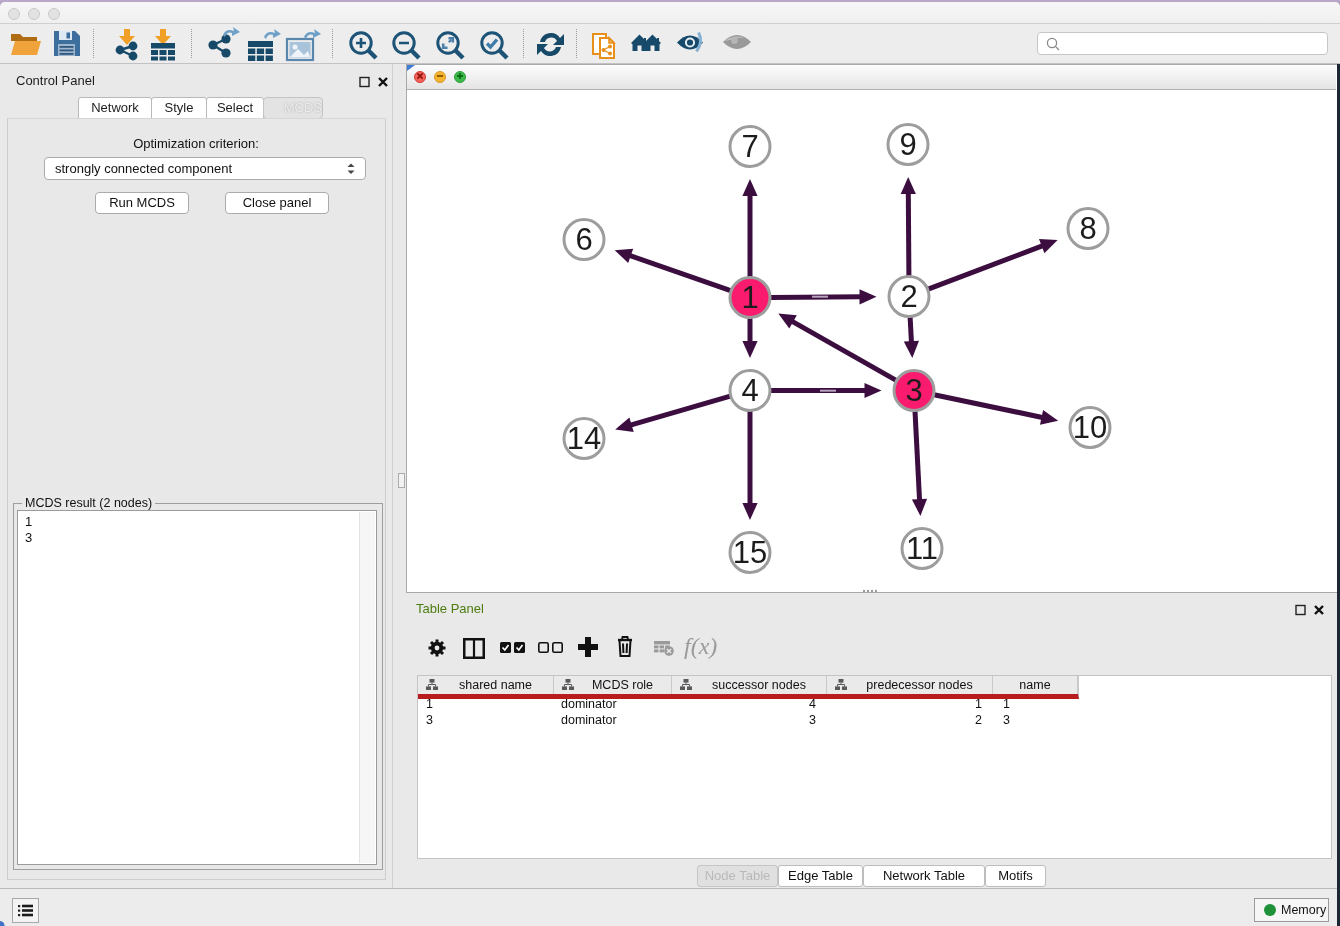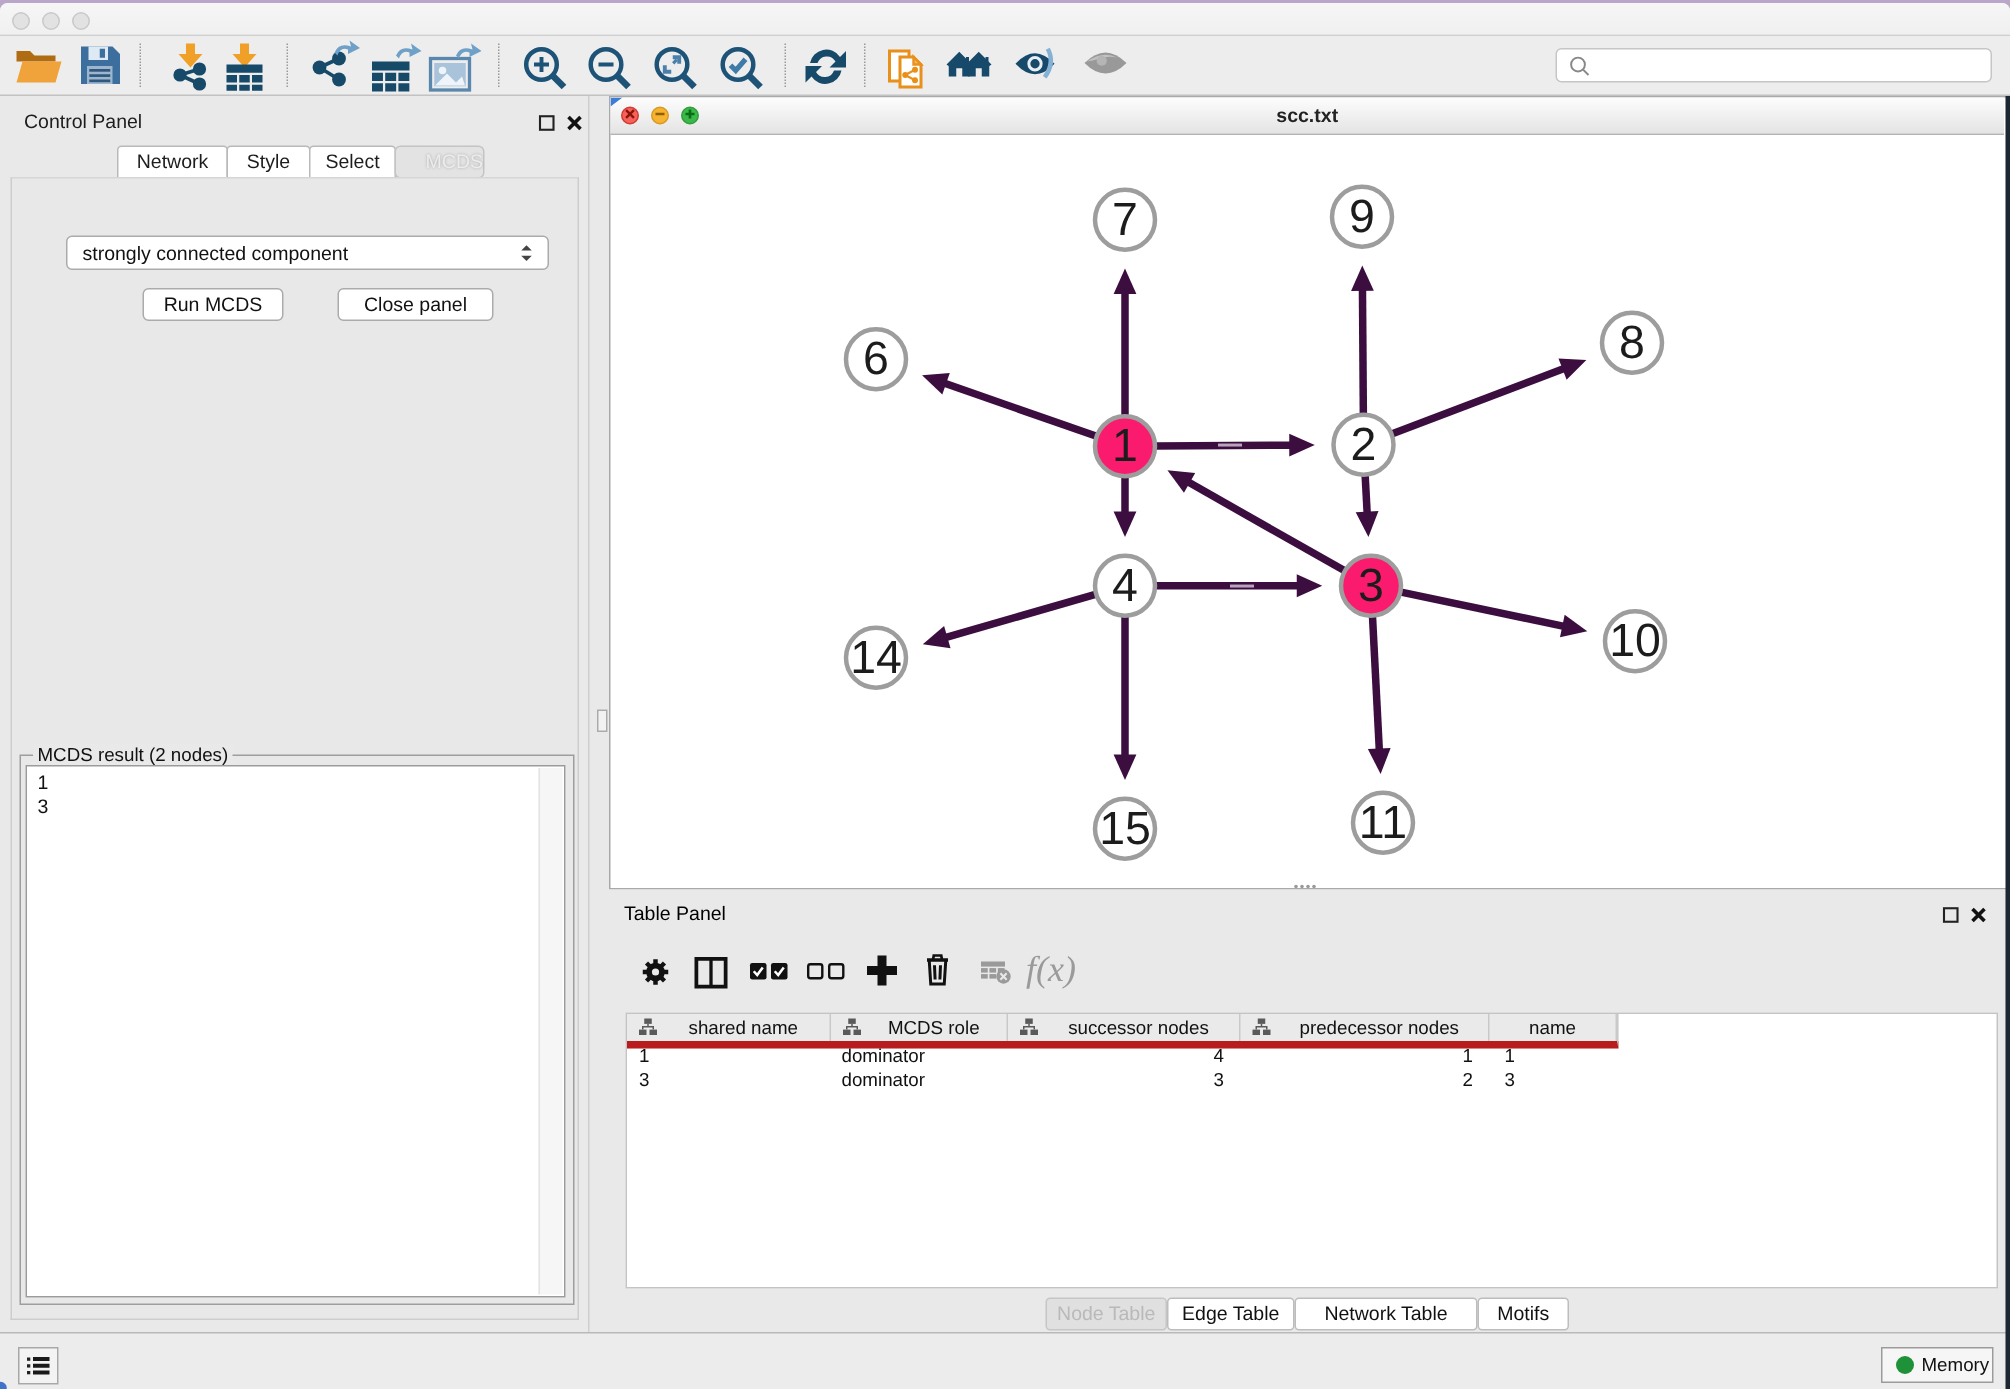--- a/index.html
+++ b/index.html
@@ -39,21 +39,21 @@
 #fsscroll{position:absolute;right:1px;top:1px;width:15px;height:351px;background:#f6f6f6;border-left:1px solid #e3e3e3;}
 
 #net{position:absolute;left:406px;top:62px;width:931px;height:527px;
  background:#fff;border:1px solid #a9a9a9;}
 #nettitle{position:absolute;left:0;top:0;width:929px;height:24px;
  background:linear-gradient(#fdfdfd,#e4e4e4);border-bottom:1px solid #b4b4b4;}
 #nettitle .t{position:absolute;top:4px;left:0;width:100%;text-align:center;font-size:13px;font-weight:bold;color:#222;}
 .mac{position:absolute;top:6px;width:12px;height:12px;border-radius:50%;box-sizing:border-box;}
 
 #tp{position:absolute;left:394px;top:591px;width:946px;height:297px;background:#e9e9e9;}
-#tp .hdr{position:absolute;left:22px;top:8px;font-size:13px;color:#000000;}
+#tp .hdr{position:absolute;left:22px;top:8px;font-size:13px;color:#4d7c0f;}
 #tbl{position:absolute;left:23px;top:82px;width:913px;height:182px;background:#fff;border:1px solid #c4c4c4;}
 #tblhead{position:absolute;left:0;top:0;width:660px;height:18px;background:#eaeaea;border-bottom:5px solid #b91c1c;border-right:1px solid #c9c9c9;}
 .th{position:absolute;top:0;height:18px;border-right:1px solid #c9c9c9;}
 .thtext{font-size:12.5px;color:#111;text-align:center;line-height:18px;}
 .td{position:absolute;font-size:12.5px;color:#111;}
 .btab{position:absolute;top:272px;height:20px;background:#fff;border:1px solid #bdbdbd;font-size:13px;
  color:#111;text-align:center;line-height:20px;border-radius:3px;}
 
 #status{position:absolute;left:0;top:886px;width:1340px;height:38px;background:#ececec;border-top:1px solid #b9b9b9;}
 #rightstrip{position:absolute;left:1337px;top:62px;width:3px;height:864px;background:#1d2733;}
@@ -227,20 +227,21 @@
  <div class="hdr">Control Panel</div>
  <svg width="40" height="14" style="position:absolute;left:355px;top:11px" viewBox="0 0 40 14">
   <rect x="5" y="2.5" width="9" height="9" fill="none" stroke="#222" stroke-width="1.4"></rect>
   <path d="M24 3 L32 11 M32 3 L24 11" stroke="#111" stroke-width="2.4"></path>
  </svg>
  <div class="tab" style="left:78px;width:72px;">Network</div>
  <div class="tab" style="left:151px;width:54px;">Style</div>
  <div class="tab" style="left:206px;width:56px;">Select</div>
  <div class="tab tabsel" style="left:263px;width:58px;text-align:right;">MCDS</div>
  <div id="cppanel"></div>
+ <div id="optlabel">Optimization criterion:</div>
  <div id="combo">strongly connected component
    <svg width="12" height="16" style="position:absolute;right:8px;top:3px" viewBox="0 0 12 16">
     <path d="M2.5 6 L6 2.5 L9.5 6 Z" fill="#444"></path>
     <path d="M2.5 9.5 L6 13 L9.5 9.5 Z" fill="#444"></path>
    </svg>
  </div>
  <div class="btn" style="left:95px;width:92px;text-align:center;">Run MCDS</div>
  <div class="btn" style="left:203px;width:102px;margin-left:22px;">Close panel</div>
  <div id="fieldset">
   <div id="fslegend">MCDS result (2 nodes)</div>
@@ -258,21 +259,20 @@
         </svg>
   <div class="mac" style="left:7px;background:#f4625a;border:1px solid #ce3c34;"></div>
   <div class="mac" style="left:27px;background:#f5b32f;border:1px solid #d89a26;"></div>
   <div class="mac" style="left:47px;background:#3cb84a;border:1px solid #2f9e3c;"></div>
   <svg width="60" height="24" style="position:absolute;left:7px;top:6px" viewBox="0 0 60 24">
    <path d="M3.4 2.4 L8.6 7.6 M8.6 2.4 L3.4 7.6" stroke="#8c130b" stroke-width="1.6"></path>
    <line x1="23" y1="5" x2="29" y2="5" stroke="#915e00" stroke-width="1.8"></line>
    <line x1="43" y1="5" x2="49" y2="5" stroke="#0a6d14" stroke-width="1.8"></line>
    <line x1="46" y1="2" x2="46" y2="8" stroke="#0a6d14" stroke-width="1.8"></line>
   </svg>
-  <div class="t">scc.txt</div>
  </div>
  <svg id="graph" width="929" height="501" style="position:absolute;left:0;top:25px" viewBox="0 1.5 929 501">
   <g stroke="#3c0e40" stroke-width="5">
    <line x1="343.0" y1="188.5" x2="343.0" y2="105.5"></line>
    <line x1="323.6" y1="202.2" x2="221.8" y2="166.7"></line>
    <line x1="363.5" y1="208.9" x2="454.5" y2="208.3"></line>
    <line x1="343.0" y1="229.5" x2="343.0" y2="254.5"></line>
    <line x1="501.9" y1="187.5" x2="501.3" y2="103.5"></line>
    <line x1="521.2" y1="200.7" x2="636.6" y2="156.9"></line>
    <line x1="503.1" y1="228.5" x2="504.5" y2="254.6"></line>

